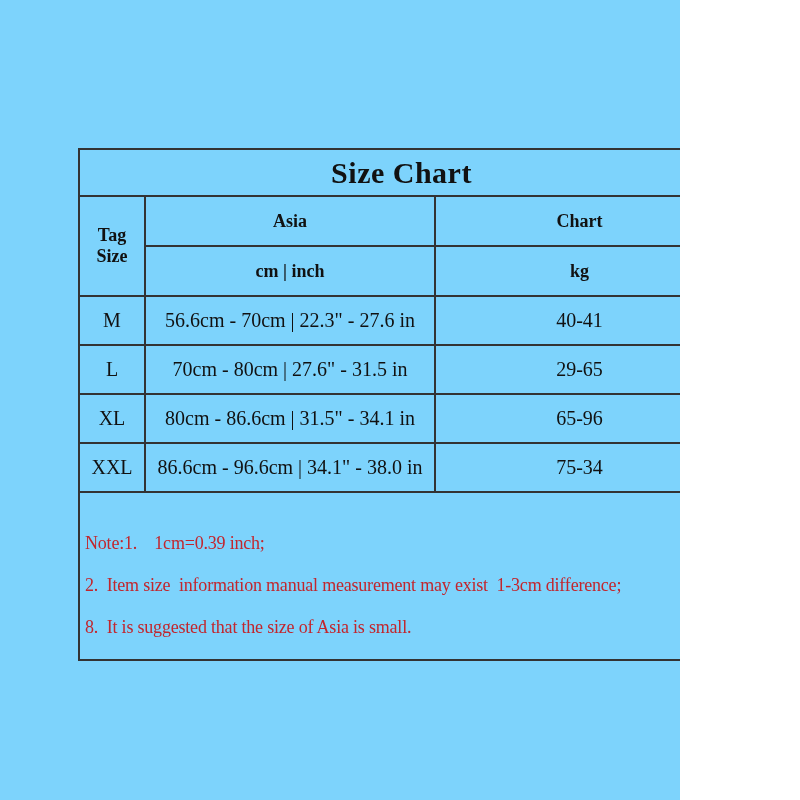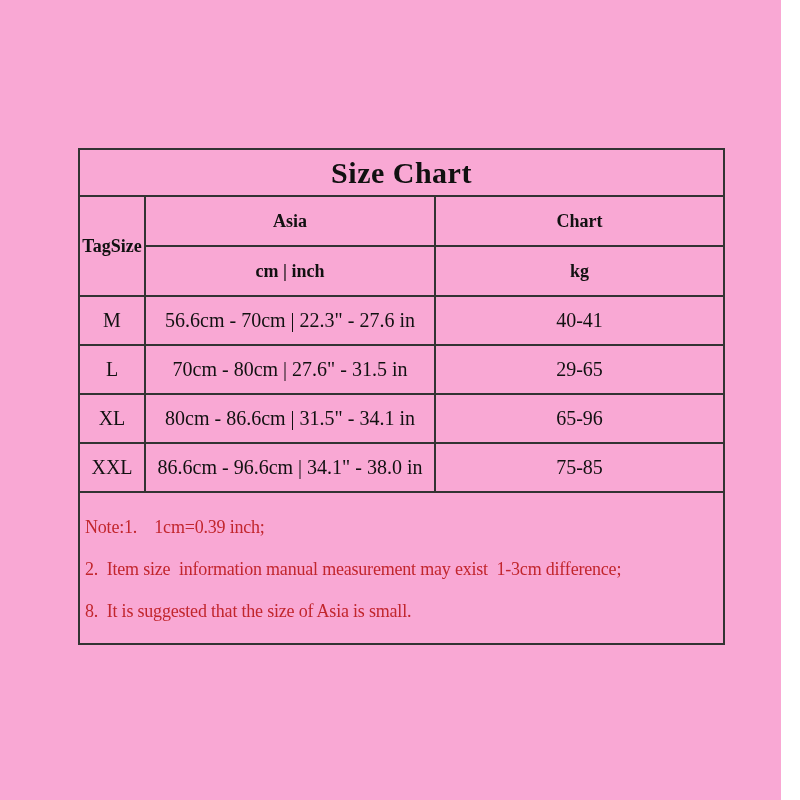--- a/index.html
+++ b/index.html
@@ -6,23 +6,23 @@
     margin: 0;
     padding: 0;
     width: 800px;
     height: 800px;
     background: #ffffff;
     font-family: "Liberation Serif", serif;
     color: #111111;
   }
   .stage {
     position: relative;
-    width: 781px;
+    width: 680px;
     height: 800px;
-    background: #f9a8d4;
+    background: #7dd3fc;
     overflow: hidden;
   }
   table.size-chart {
     position: absolute;
     left: 78px;
     top: 148px;
     width: 645px;
     border-collapse: collapse;
     table-layout: fixed;
   }
@@ -47,38 +47,38 @@
     height: 48px;
     font-size: 18px;
     font-weight: bold;
   }
   .tag-size-cell {
     font-size: 18px;
     font-weight: bold;
   }
   .tag-size-inner {
     display: flex;
-    flex-direction: row;
+    flex-direction: column;
     align-items: center;
     justify-content: center;
     gap: 0;
   }
   .data-row td {
     height: 47px;
     font-size: 20px;
     font-weight: normal;
   }
   .notes-cell {
     height: 141px;
     text-align: left !important;
     vertical-align: top !important;
     color: #c2262d;
   }
   .notes-inner {
-    padding: 24px 8px 0 5px;
+    padding: 40px 8px 0 5px;
   }
   .note-line {
     margin: 0 0 22px 0;
     font-size: 18px;
     line-height: 20px;
     letter-spacing: -0.2px;
     white-space: pre-wrap;
   }
 </style>
 </head>
@@ -127,21 +127,21 @@
 
     <tr class="data-row">
       <td>XL</td>
       <td>80cm - 86.6cm | 31.5" - 34.1 in</td>
       <td>65-96</td>
     </tr>
 
     <tr class="data-row">
       <td>XXL</td>
       <td>86.6cm - 96.6cm | 34.1" - 38.0 in</td>
-      <td>75-85</td>
+      <td>75-34</td>
     </tr>
 
     <tr>
       <td colspan="3" class="notes-cell">
         <div class="notes-inner">
           <p class="note-line">Note:1.    1cm=0.39 inch;</p>
           <p class="note-line">2.  Item size  information manual measurement may exist  1-3cm difference;</p>
           <p class="note-line">8.  It is suggested that the size of Asia is small.</p>
         </div>
       </td>

